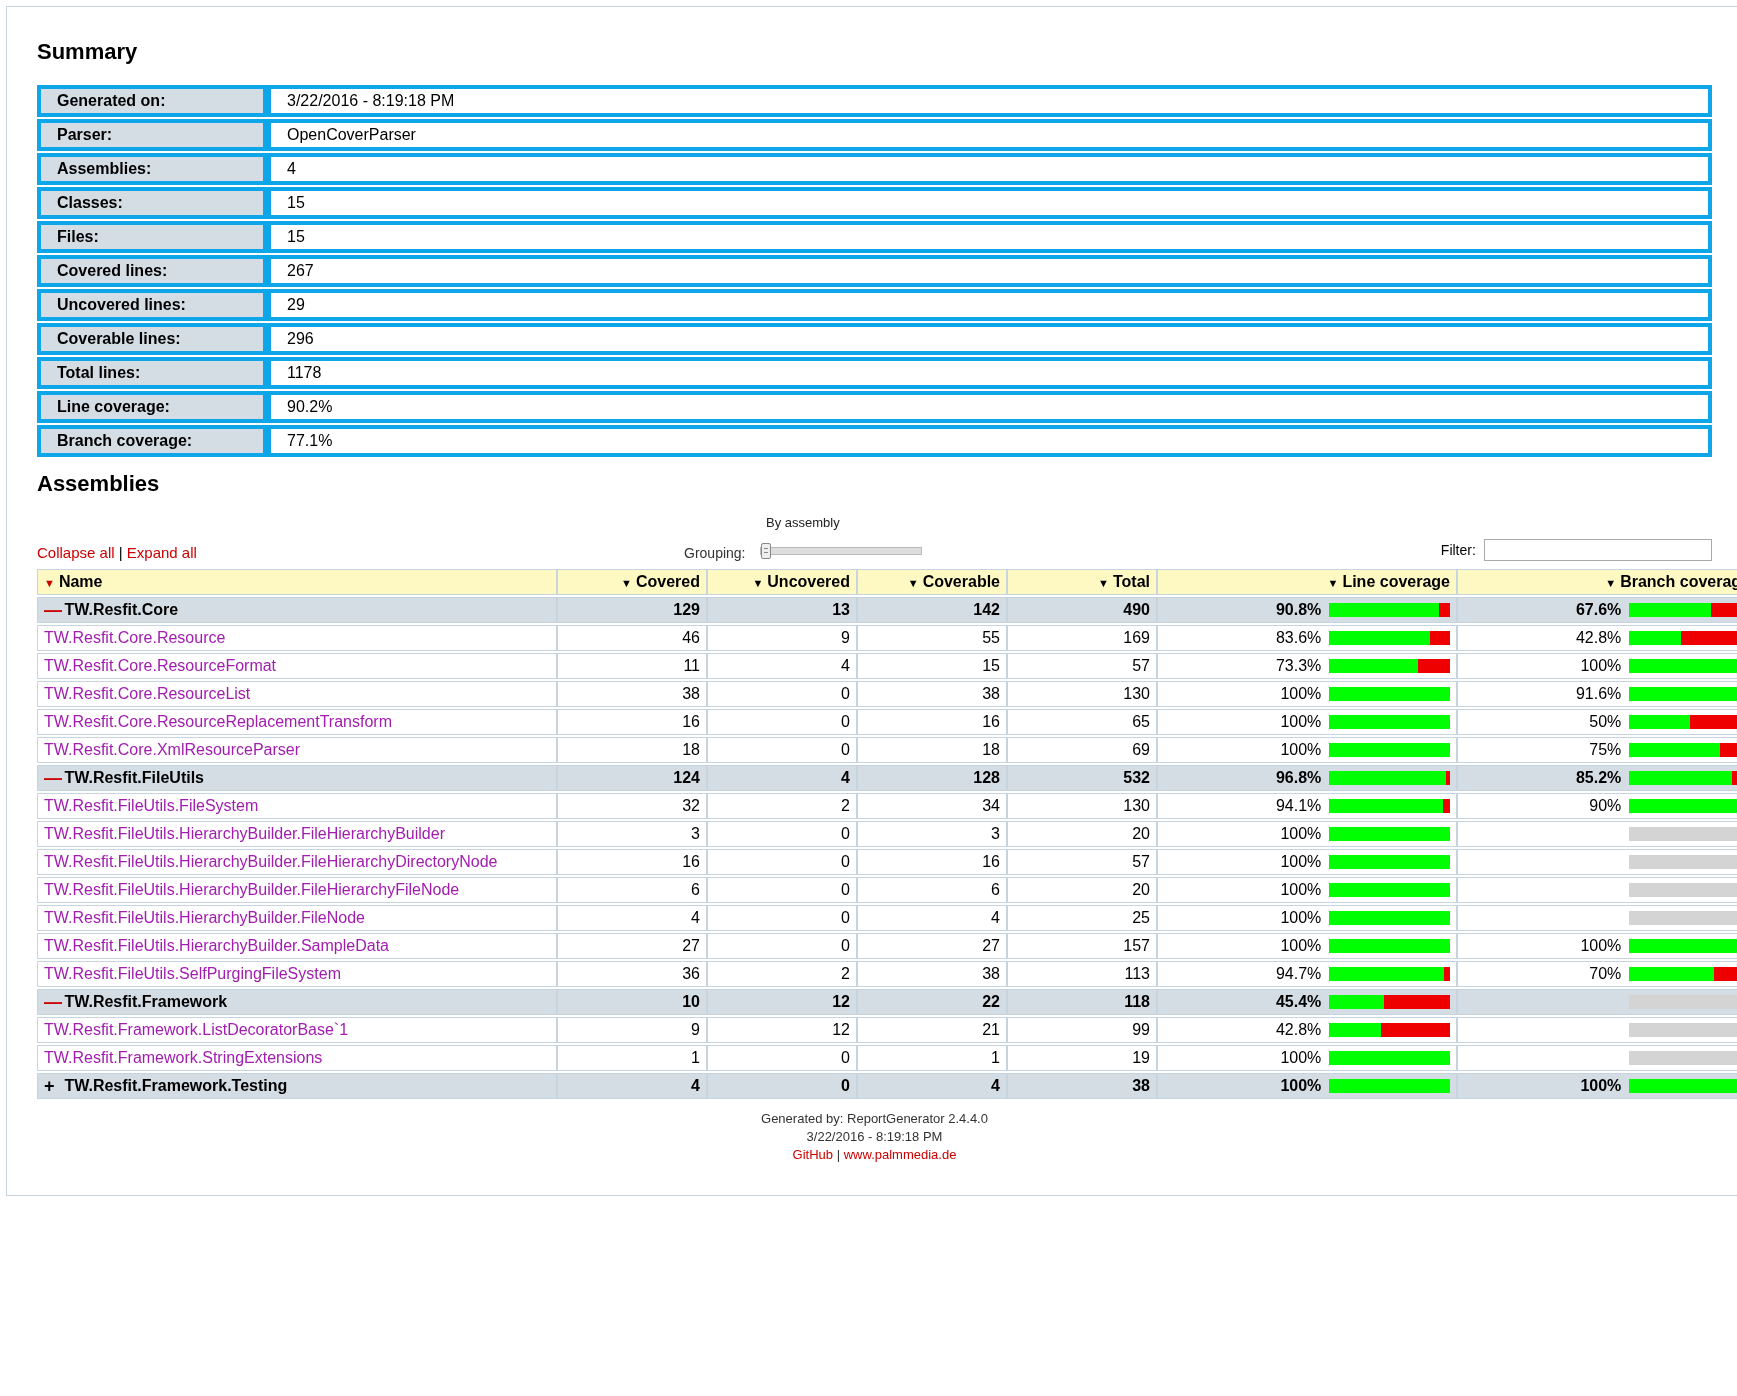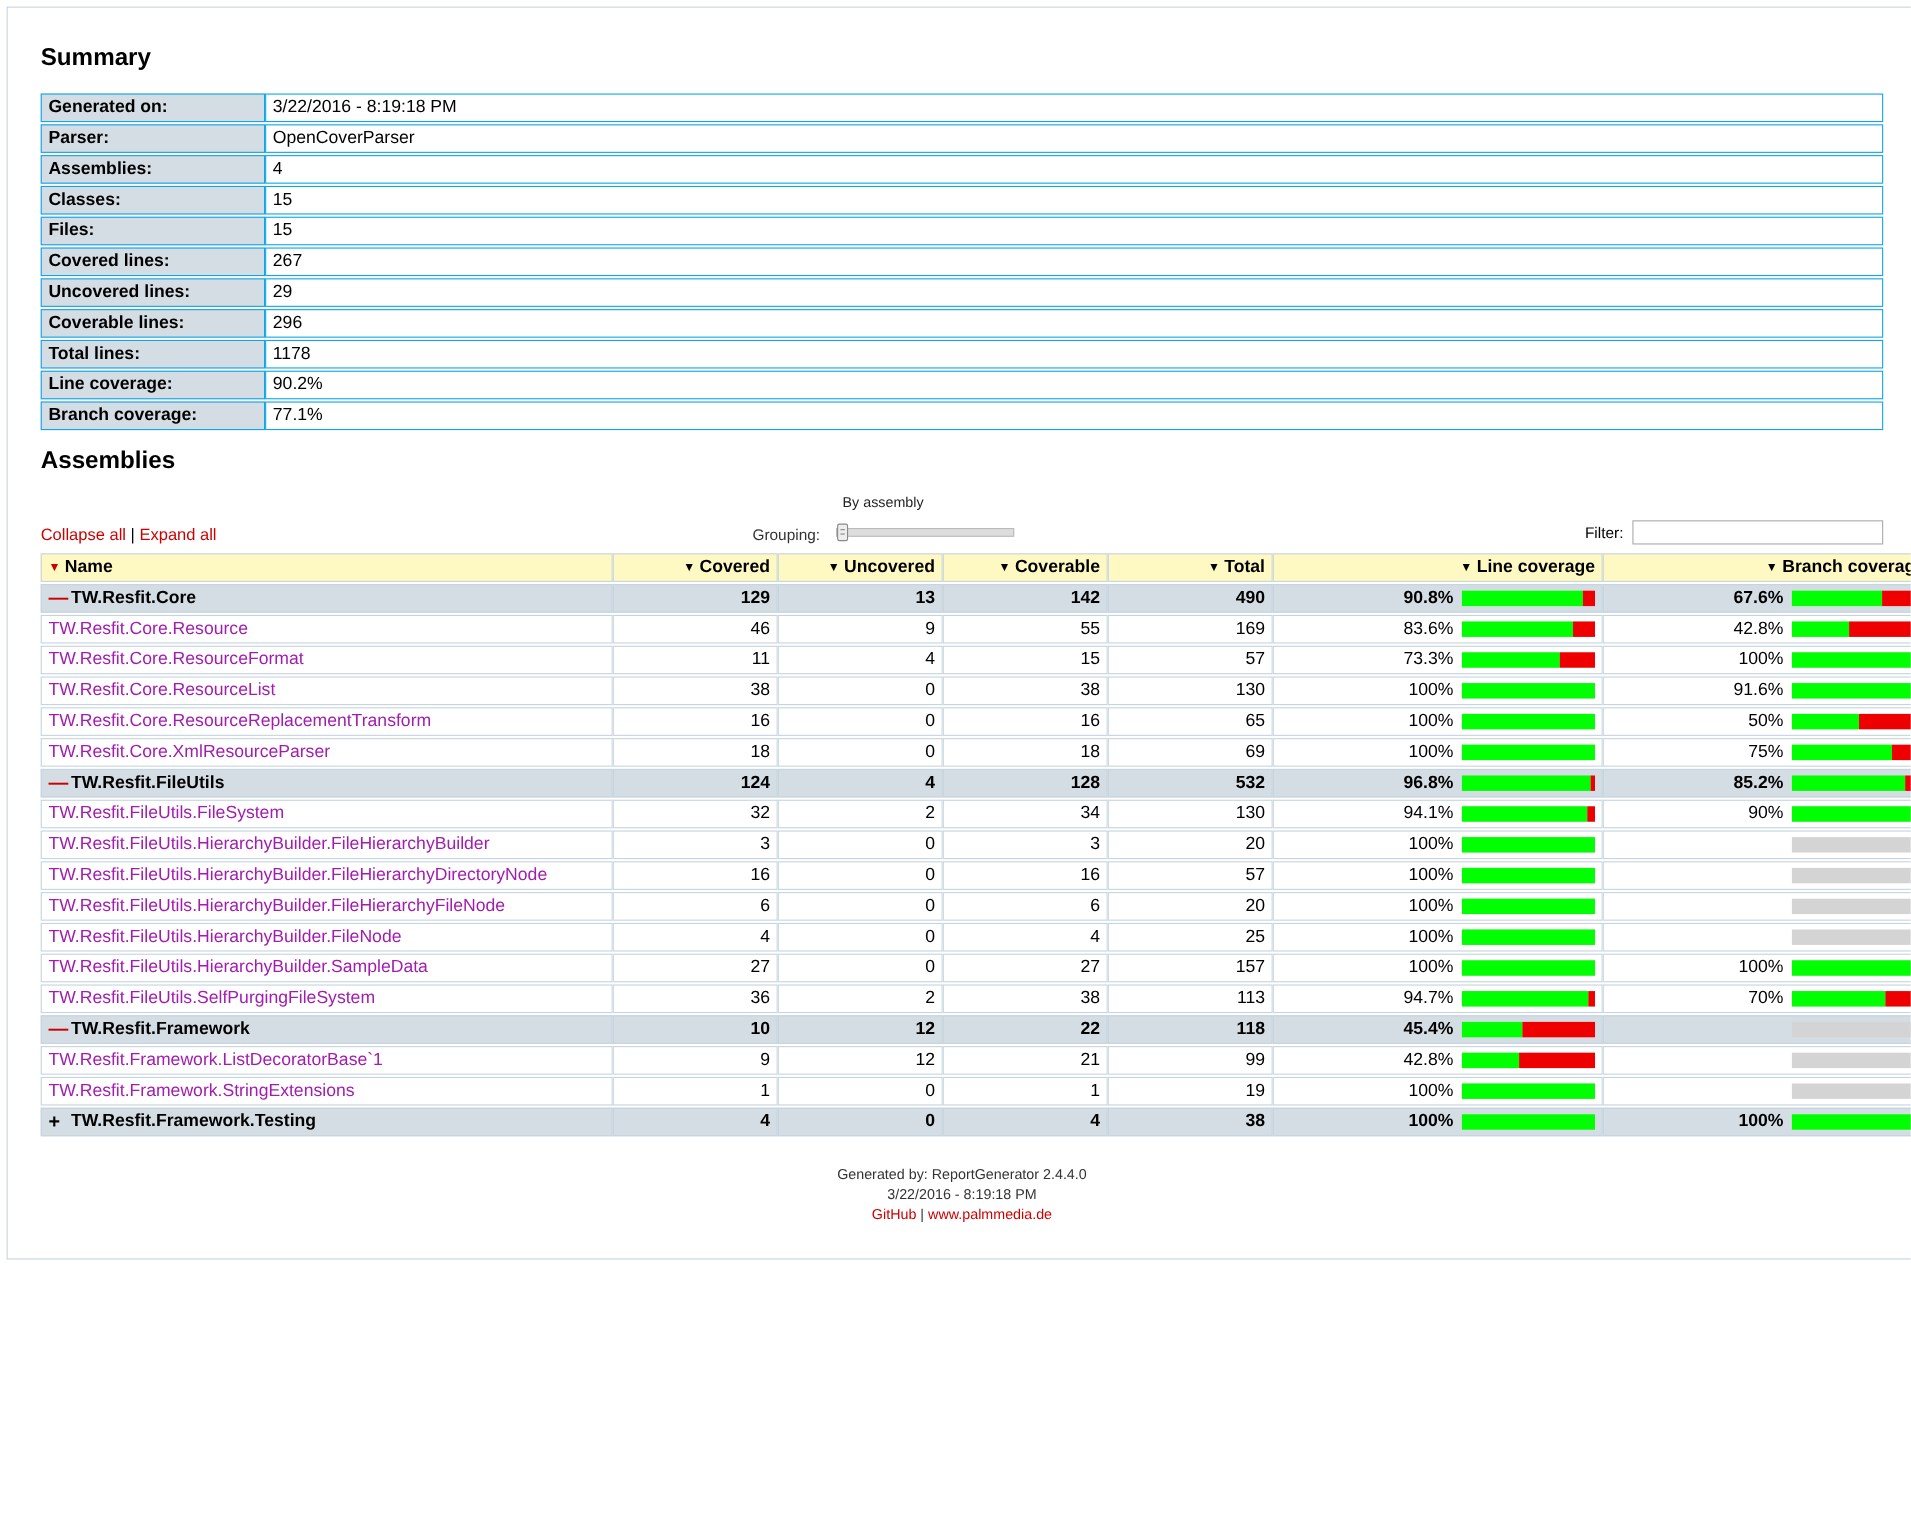--- a/index.html
+++ b/index.html
@@ -22,23 +22,23 @@
     font-weight: bold;
     margin: 12px 0 18px 0;
   }
   table.summary {
     width: 100%;
     border-collapse: separate;
     border-spacing: 0 2px;
   }
   table.summary th, table.summary td {
     text-align: left;
-    padding: 3px 6px;
+    padding: 3px 16px;
     font-size: 16px;
-    border: 1px solid #0ea5e9;
+    border: 4px solid #0ea5e9;
   }
   table.summary th {
     background: #d4dde4;
     font-weight: bold;
     width: 190px;
     white-space: nowrap;
   }
   table.summary td {
     background: #fff;
   }
@@ -197,21 +197,21 @@
     white-space: nowrap;
   }
   .pct-bar-row .barwrap {
     flex: 1 1 auto;
   }
 
   .footer {
     text-align: center;
     font-size: 13px;
     color: #333;
-    margin-top: 24px;
+    margin-top: 9px;
     line-height: 1.4;
   }
   .footer a { color: #c00; text-decoration: none; }
 
   
   col.c-name { width: 520px; }
   col.c-num { width: 150px; }
   col.c-pct { width: 300px; }
 </style>
 </head>

